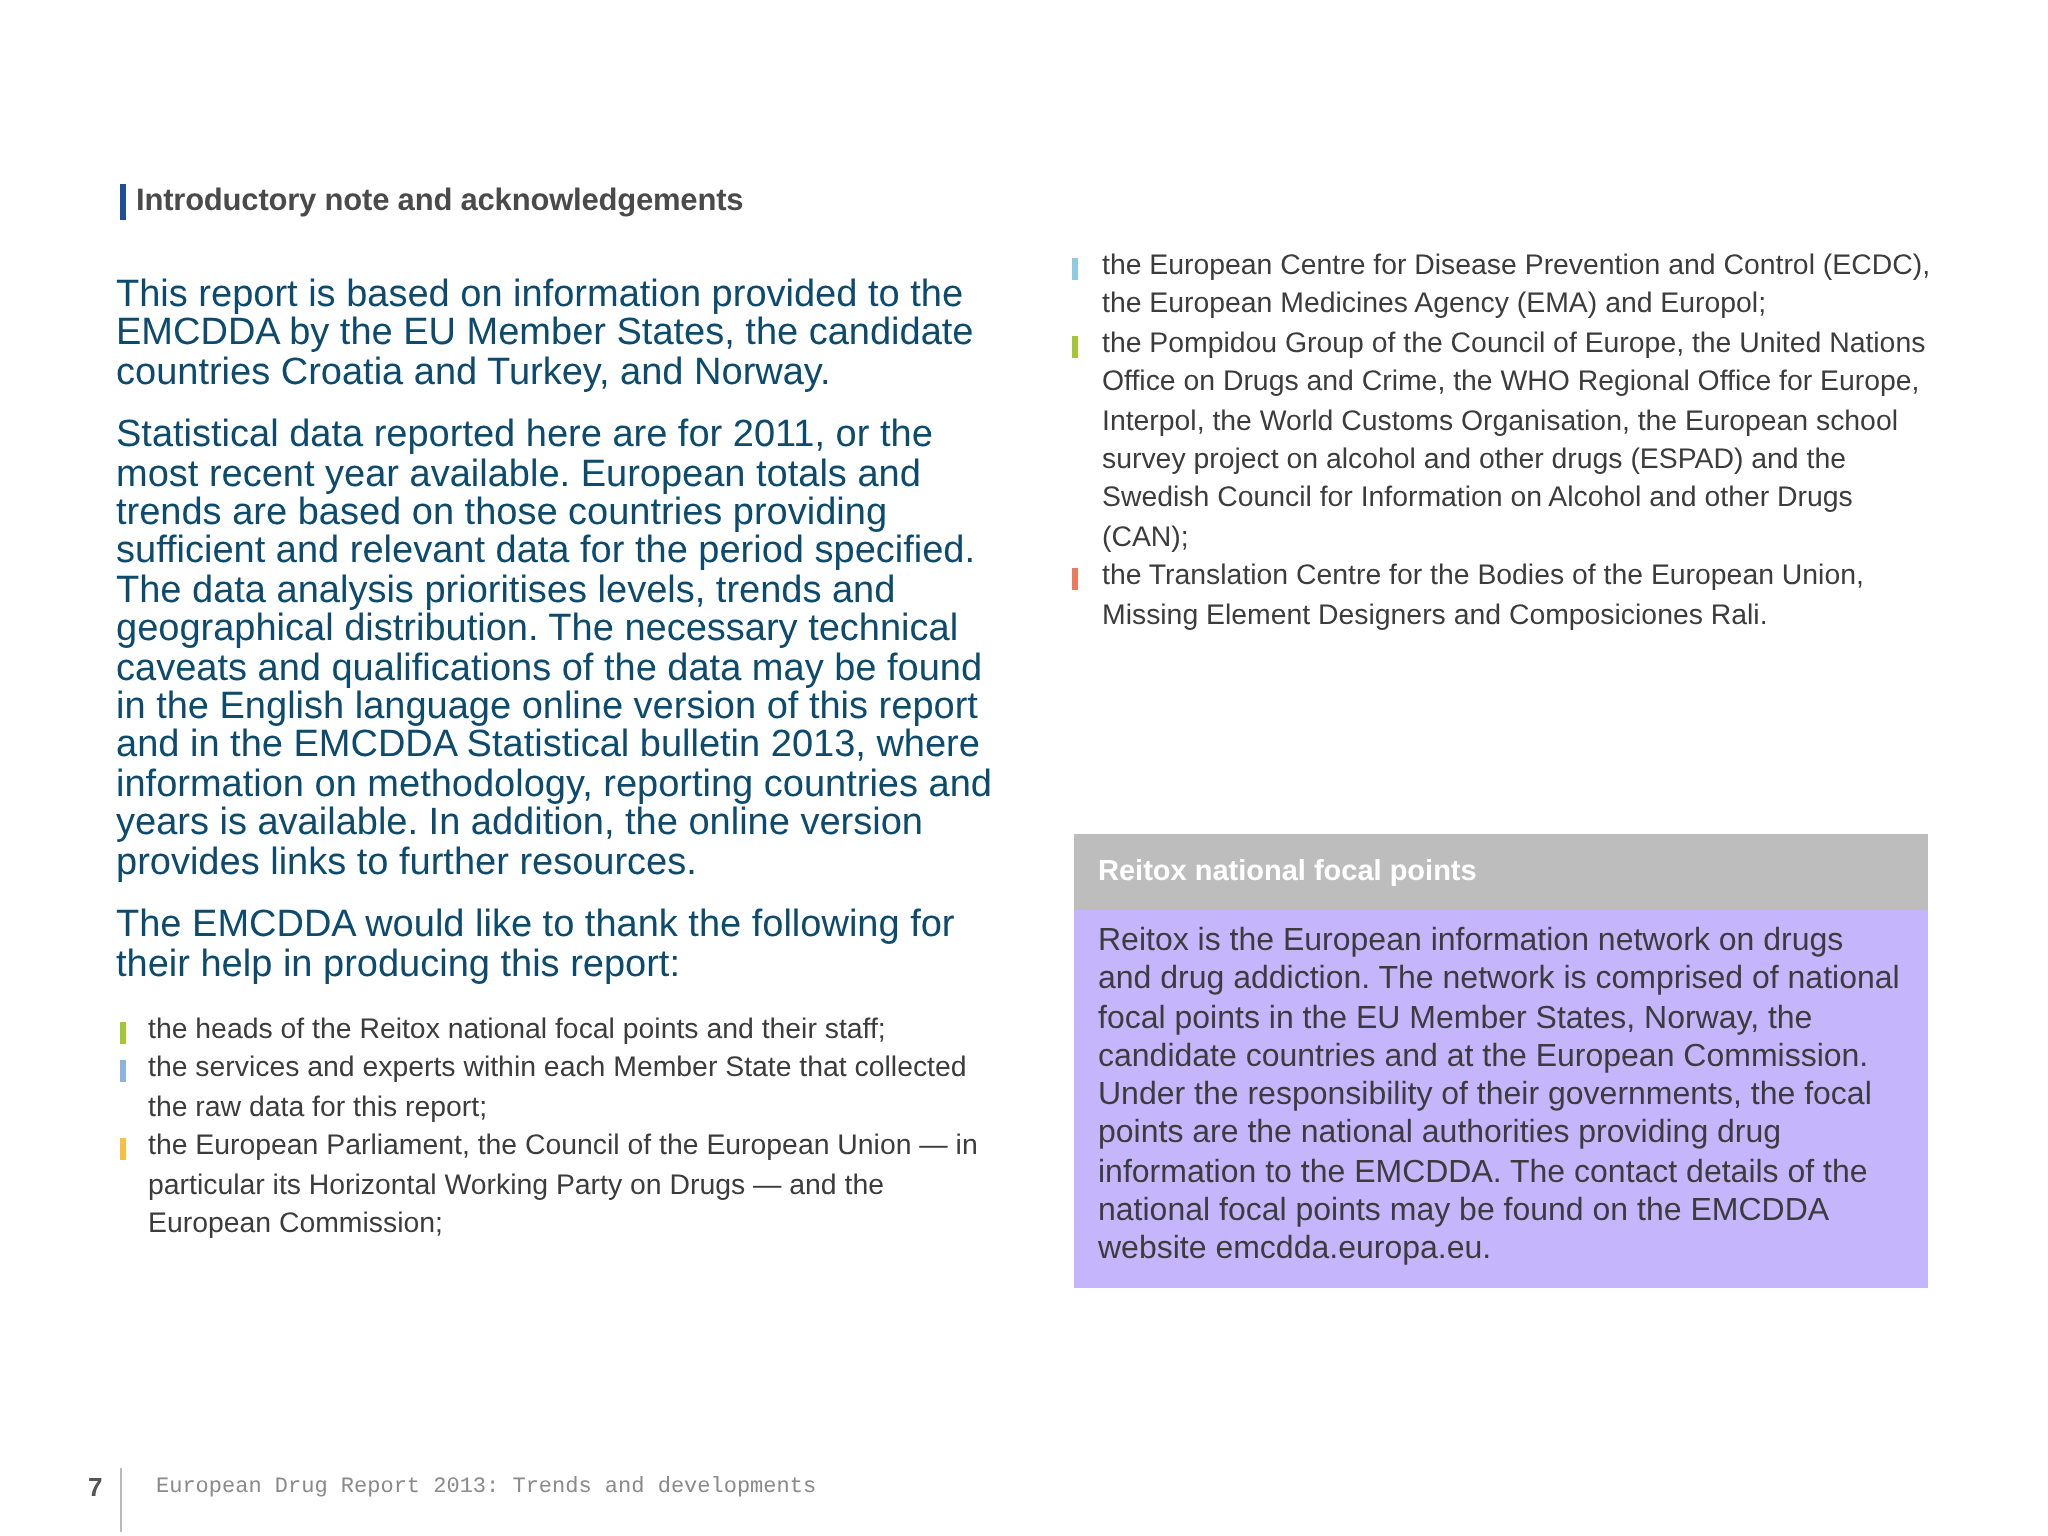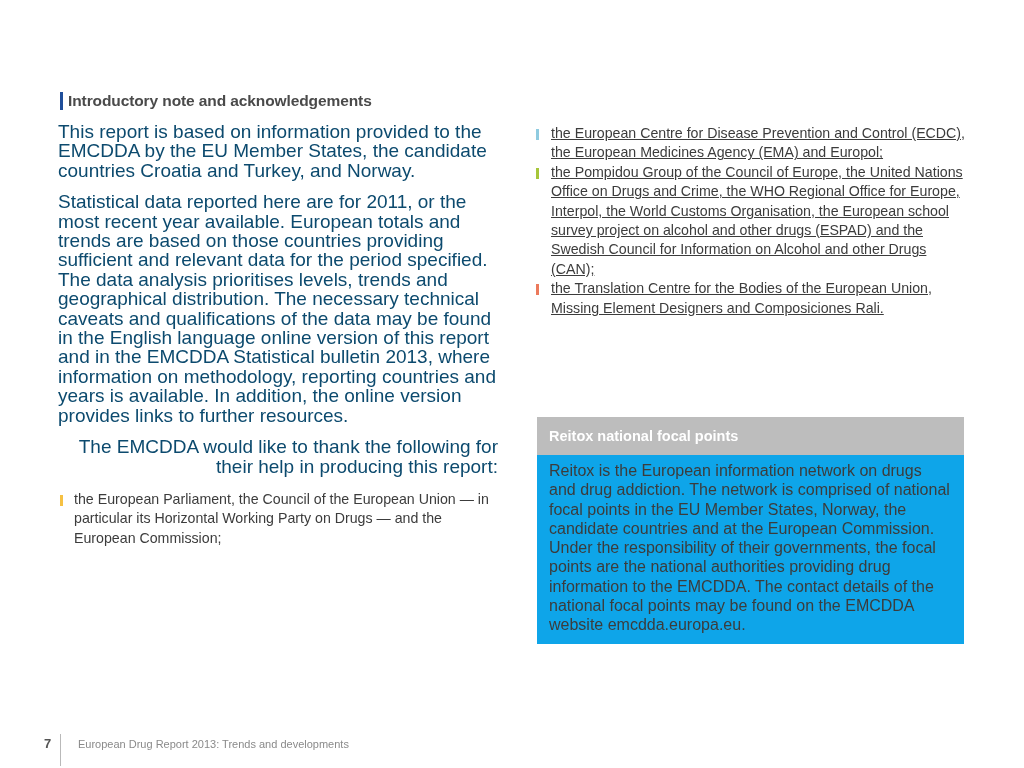--- a/index.html
+++ b/index.html
@@ -4,57 +4,62 @@
   <style>
     html, body { margin: 0; padding: 0; }
     body {
       width: 1024px; height: 768px; background: #ffffff; position: relative; overflow: hidden;
       font-family: "Liberation Sans", "DejaVu Sans", sans-serif; color: #3c3c3c;
     }
     .col-left { position: absolute; left: 58px; top: 92px; width: 440px; }
     .col-right { position: absolute; left: 534px; top: 124px; width: 432px; }
     .heading {
       display: flex; align-items: center; font-weight: bold; font-size: 15.5px; color: #4a4a4a;
-      margin-bottom: 12px; letter-spacing: -0.1px;
+      margin-bottom: 28px; letter-spacing: -0.1px;
     }
     .heading .bar { width: 3px; height: 18px; background: #1f4e9a; margin-right: 5px; margin-left: 2px; }
     p.para { margin: 0 0 12px 0; font-size: 19px; line-height: 19.4px; color: #0c4a6e; }
     ul.list { list-style: none; margin: 0; padding: 0; }
     ul.list li { position: relative; padding-left: 16px; font-size: 14.2px; line-height: 19.4px; color: #3c3c3c; }
     ul.list li .marker { position: absolute; left: 2px; top: 5px; width: 3px; height: 11px; }
-    .col-right ul.list li { padding-left: 17px; text-decoration: underline; }
+    .col-right ul.list li { padding-left: 17px; }
     .box {
-      position: absolute; left: 537px; top: 417px; width: 427px; background: #0ea5e9;
+      position: absolute; left: 537px; top: 417px; width: 427px; background: #c4b5fd;
     }
     .box .box-title {
       background: #bdbdbd; color: #ffffff; font-weight: bold; font-size: 14.5px;
       padding: 10px 12px 9px 12px; height: 19px; line-height: 19px;
     }
     .box .box-body {
       padding: 6px 12px 9px 12px; font-size: 16px; line-height: 19.3px; color: #3c3c3c;
     }
     .footer { position: absolute; left: 44px; top: 736px; display: flex; align-items: flex-start; }
     .footer .page-num { font-size: 13px; color: #555; font-weight: bold; width: 12px; }
     .footer .sep { width: 1px; height: 32px; background: #b9b9b9; margin-left: 4px; margin-right: 17px; margin-top: -2px; }
-    .footer .title { font-size: 11px; color: #8a8a8a; margin-top: 2px; }
+    .footer .title { font-size: 11px; color: #8a8a8a; margin-top: 2px; font-family: Liberation Mono, monospace; }
   </style>
 </head>
 <body>
 
 <div class="col-left">
   <div class="heading">
     <span class="bar" style="background: rgb(31, 78, 154);"></span>
     <span>Introductory note and acknowledgements</span>
   </div>
   <p class="para">This report is based on information provided to the EMCDDA by the EU Member States, the candidate countries Croatia and Turkey, and Norway.</p>
   <p class="para">Statistical data reported here are for 2011, or the most recent year available. European totals and trends are based on those countries providing sufficient and relevant data for the period specified. The data analysis prioritises levels, trends and geographical distribution. The necessary technical caveats and qualifications of the data may be found in the English language online version of this report and in the EMCDDA Statistical bulletin 2013, where information on methodology, reporting countries and years is available. In addition, the online version provides links to further resources.</p>
-  <p class="para" style="margin-bottom:14px;text-align:right;">The EMCDDA would like to thank the following for their help in producing this report:</p>
+  <p class="para" style="margin-bottom:14px;">The EMCDDA would like to thank the following for their help in producing this report:</p>
   <ul class="list">
     <li>
+      <span class="marker" style="background: rgb(166, 198, 58);"></span>
+      <span>the heads of the Reitox national focal points and their staff;</span>
+    </li>
+    <li>
       <span class="marker" style="background: rgb(143, 179, 220);"></span>
+      <span>the services and experts within each Member State that collected the raw data for this report;</span>
     </li>
     <li>
       <span class="marker" style="background: rgb(236, 122, 92);"></span>
     </li>
     <li>
       <span class="marker" style="background: rgb(246, 193, 67);"></span>
       <span>the European Parliament, the Council of the European Union — in particular its Horizontal Working Party on Drugs — and the European Commission;</span>
     </li>
   </ul>
 </div>

